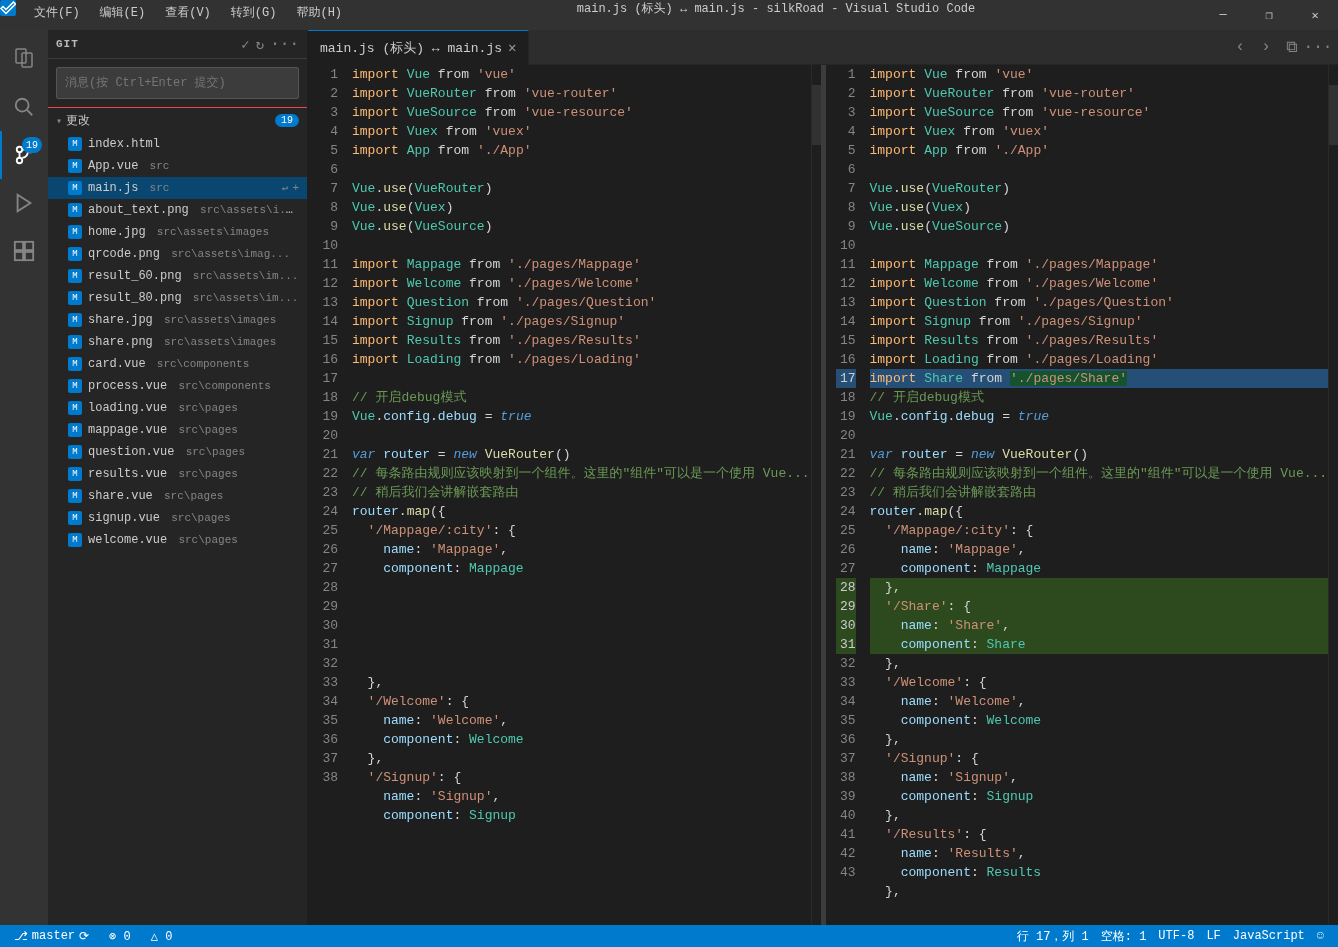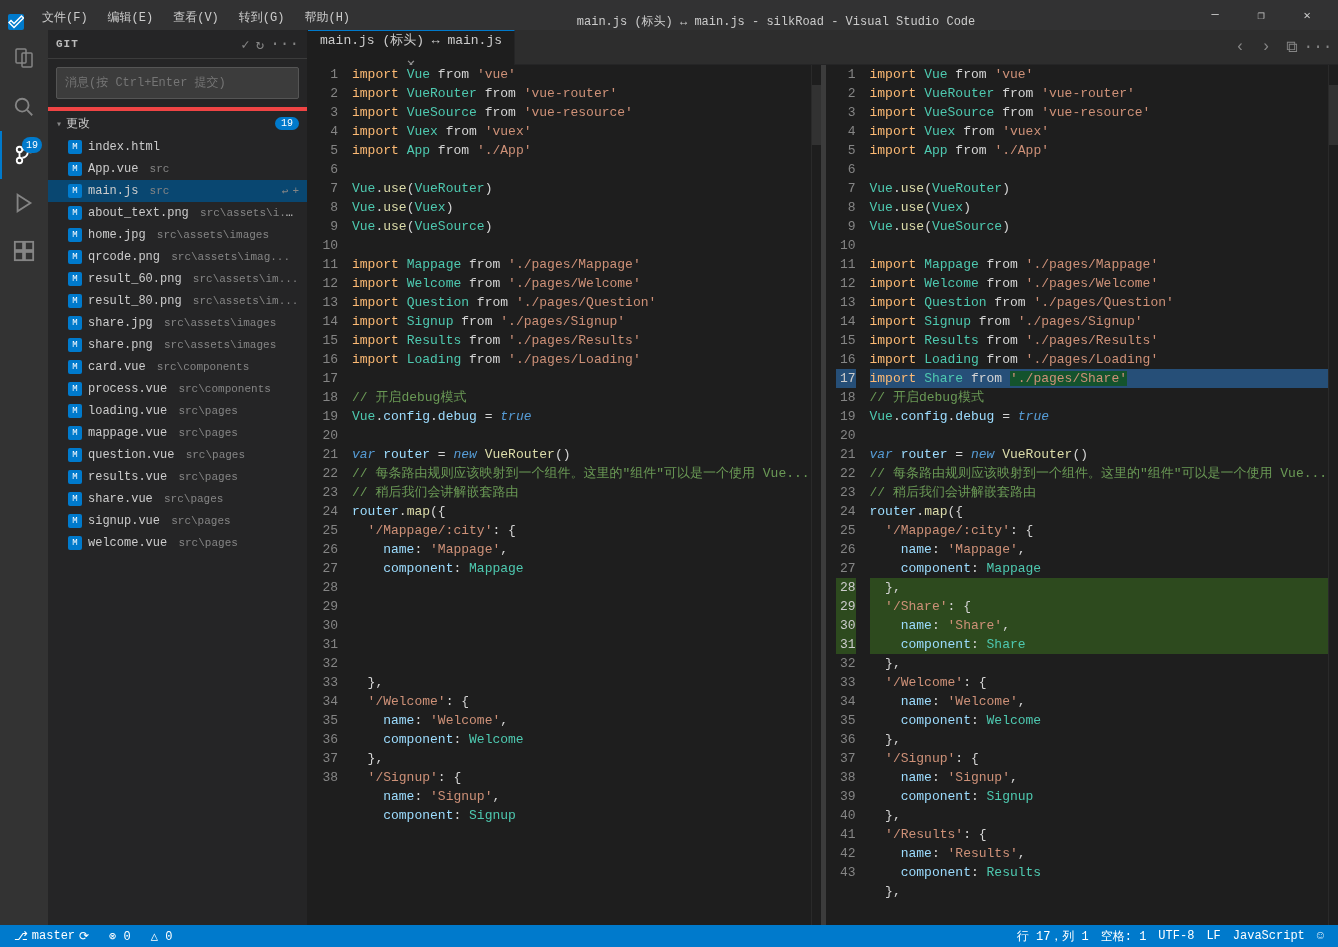--- a/index.html
+++ b/index.html
@@ -3,22 +3,22 @@
   <meta charset="utf-8">
   <style>
     * { margin: 0; padding: 0; box-sizing: border-box; }
     body { background: #1e1e1e; color: #d4d4d4; font-family: 'Consolas', 'Courier New', monospace; font-size: 13px; height: 947px; overflow: hidden; display: flex; flex-direction: column; }
     
     
     .title-bar {
       background: #323233;
       height: 30px;
       display: flex;
-      align-items: flex-end;
-      padding: 0 8px;
+      align-items: flex-start;
+      padding: 0 0;
       flex-shrink: 0;
       user-select: none;
     }
     .title-bar-icon {
       width: 16px; height: 16px; margin-right: 8px;
       background: #007acc;
       border-radius: 2px;
       display: flex; align-items: center; justify-content: center;
       color: white; font-size: 10px; font-weight: bold;
     }
@@ -98,21 +98,21 @@
     .sidebar-header {
       padding: 8px 12px;
       font-size: 11px;
       color: #bbbbbb;
       text-transform: uppercase;
       letter-spacing: 1px;
       font-weight: bold;
     }
     .source-control-area {
       padding: 8px;
-      border-bottom: 4px solid #ef4444;
+      border-bottom: 1px solid #ef4444;
       font-family: Liberation Mono, monospace;
     }
     .commit-input {
       width: 100%;
       background: #3c3c3c;
       border: 1px solid #555;
       color: #cccccc;
       padding: 6px 8px;
       font-size: 12px;
       border-radius: 2px;
@@ -202,21 +202,20 @@
       align-items: center;
       padding: 0 12px;
       height: 35px;
       background: #2d2d2d;
       color: #969696;
       border-right: 1px solid #252526;
       cursor: pointer;
       font-size: 13px;
       gap: 6px;
       white-space: nowrap;
-      flex-direction: column;
     }
     .tab.active {
       background: #1e1e1e;
       color: #cccccc;
       border-top: 1px solid #007acc;
     }
     .tab-close {
       font-size: 14px;
       color: #969696;
       cursor: pointer;

